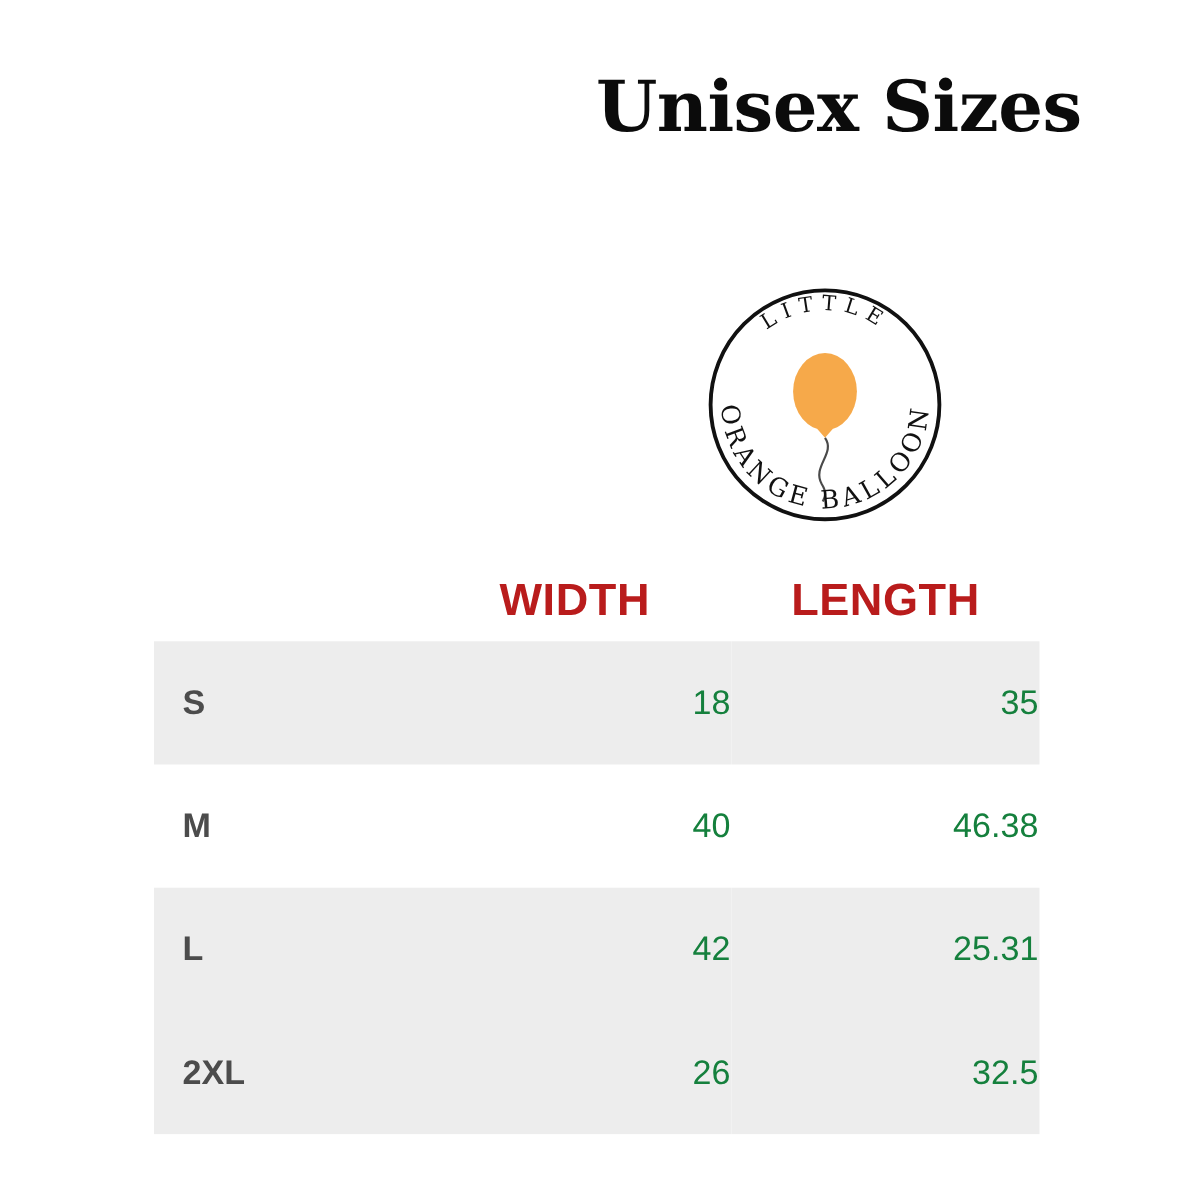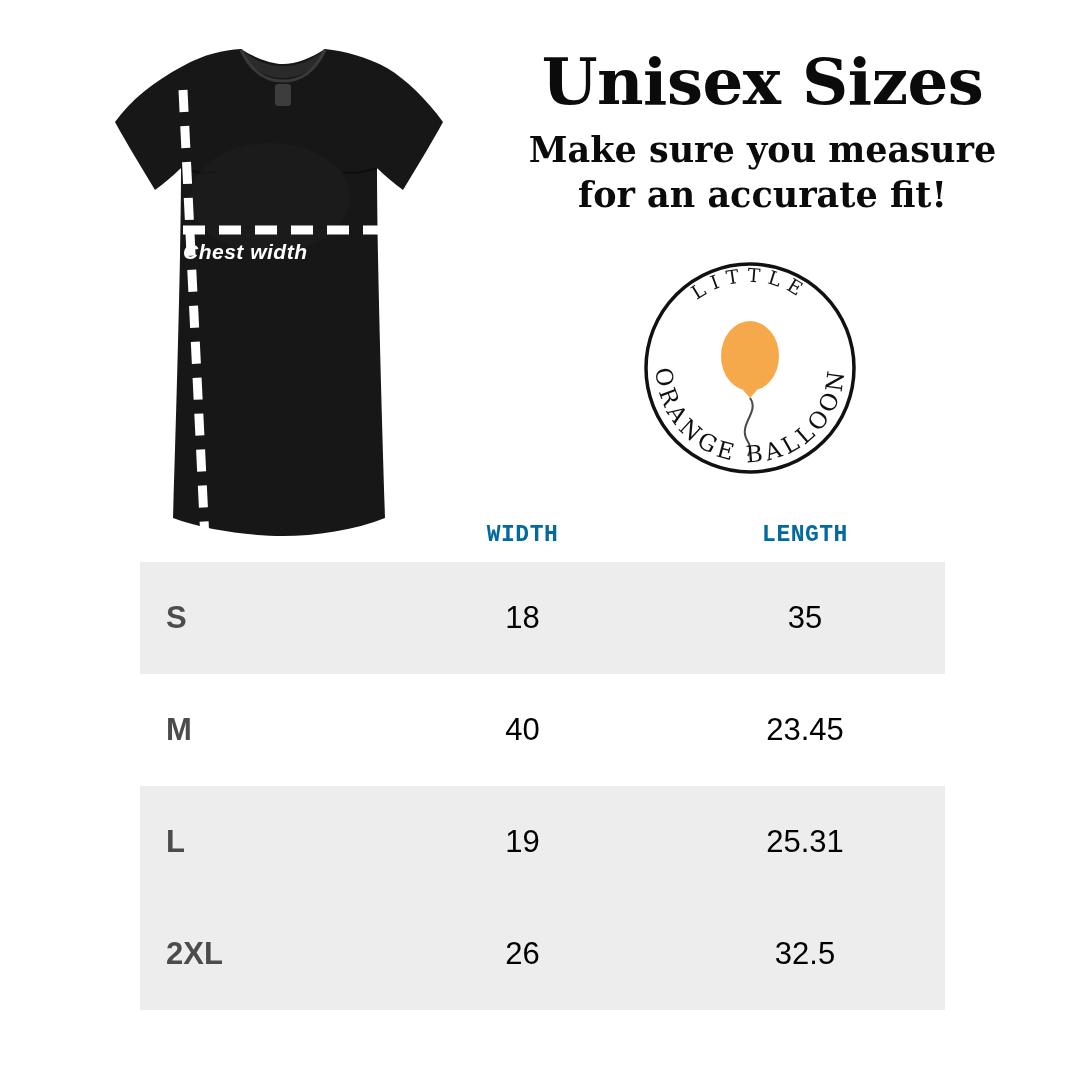--- a/index.html
+++ b/index.html
@@ -63,21 +63,21 @@
     width: 585px;
     text-align: center;
   }
   #main-title {
     font-family: "DejaVu Serif", serif;
     font-weight: bold;
     font-size: 64px;
     line-height: 1.0;
     color: #0b0b0b;
     letter-spacing: -0.5px;
-    margin: 0;
+    margin: 16px;
   }
   #subtitle {
     font-family: "DejaVu Serif", serif;
     font-weight: bold;
     font-size: 35px;
     line-height: 1.28;
     color: #0b0b0b;
     margin: 14px 0 0 0;
     padding: 0 28px;
   }
@@ -94,36 +94,36 @@
 
   
   #size-table {
     position: absolute;
     left: 140px;
     top: 522px;
     width: 805px;
     border-collapse: collapse;
   }
   #size-table th {
-    font-family: Liberation Mono, monospace;
-    font-weight: bold;
-    font-size: 23px;
-    color: #0369a1;
+    font-family: Liberation Sans, sans-serif;
+    font-weight: bold;
+    font-size: 41px;
+    color: #b91c1c;
     letter-spacing: 0.5px;
     padding: 0 0 14px 0;
     text-align: center;
   }
   #size-table th.col-size {
     text-align: left;
     padding-left: 26px;
   }
   #size-table td {
     font-size: 31px;
-    color: #000000;
-    text-align: center;
+    color: #15803d;
+    text-align: right;
     height: 110px;
     vertical-align: middle;
     font-family: "Liberation Sans", sans-serif;
   }
   #size-table td.size-cell {
     font-weight: bold;
     color: #4c4c4c;
     text-align: left;
     padding-left: 26px;
     font-size: 31px;
@@ -133,61 +133,23 @@
   }
   #size-table col.c1 { width: 240px; }
   #size-table col.c2 { width: 285px; }
   #size-table col.c3 { width: 280px; }
 </style>
 </head>
 <body>
 
 <div id="top-section">
 
-  <div id="shirt-illustration">
-    <svg width="400" height="505" viewBox="0 0 400 505" xmlns="http://www.w3.org/2000/svg">
-
-      <path d="M128 18
-               C150 6, 168 2, 186 1
-               C200 10, 216 16, 228 16
-               C241 16, 256 10, 270 1
-               C290 3, 312 9, 332 20
-               C352 32, 372 52, 388 74
-               C376 96, 360 122, 348 142
-               C340 136, 330 128, 322 120
-               C322 200, 326 340, 330 470
-               C300 482, 260 488, 228 488
-               C196 488, 150 482, 118 470
-               C122 340, 126 200, 126 120
-               C118 128, 108 136, 100 142
-               C88 122, 72 96, 60 74
-               C76 52, 98 34, 128 18 Z" fill="#171717"></path>
-
-      <path d="M186 1 C196 22, 210 30, 228 30 C246 30, 260 22, 270 1
-               C258 12, 244 18, 228 18 C212 18, 198 12, 186 1 Z" fill="#2a2a2a"></path>
-      <path d="M186 2 C197 25, 211 33, 228 33 C245 33, 259 25, 270 2" fill="none" stroke="#3a3a3a" stroke-width="3"></path>
-
-      <path d="M126 120 C138 124, 150 126, 160 124" fill="none" stroke="#0d0d0d" stroke-width="2"></path>
-      <path d="M322 120 C310 124, 298 126, 288 124" fill="none" stroke="#0d0d0d" stroke-width="2"></path>
-
-      <ellipse cx="215" cy="150" rx="80" ry="55" fill="#1f1f1f" opacity="0.55"></ellipse>
-
-      <rect x="220" y="36" width="16" height="22" rx="3" fill="#3d3d3d"></rect>
-
-      <line x1="92" y1="182" x2="368" y2="182" stroke="#ffffff" stroke-width="9" stroke-dasharray="22 14" stroke-linecap="butt"></line>
-
-      <line x1="128" y1="42" x2="150" y2="492" stroke="#ffffff" stroke-width="9" stroke-dasharray="22 14" stroke-linecap="butt"></line>
-    </svg>
-    <div id="chest-width-label" class="shirt-label">Chest width</div>
-    <div id="length-label" class="shirt-label">Length</div>
-  </div>
 
   <div id="heading-block">
     <h1 id="main-title">Unisex Sizes</h1>
-    <p id="subtitle">Make sure you measure for an accurate fit!</p>
   </div>
 
   <div id="logo-block">
     <svg width="240" height="240" viewBox="0 0 240 240" xmlns="http://www.w3.org/2000/svg">
       <defs>
         <path id="arcTop" d="M 34 120 A 86 86 0 0 1 206 120"></path>
         <path id="arcBottom" d="M 26 120 A 94 94 0 0 0 214 120"></path>
       </defs>
       <circle cx="120" cy="120" r="104" fill="none" stroke="#111111" stroke-width="3.5"></circle>
 
@@ -219,25 +181,25 @@
   </thead>
   <tbody>
     <tr class="shaded">
       <td class="size-cell">S</td>
       <td>18</td>
       <td>35</td>
     </tr>
     <tr>
       <td class="size-cell">M</td>
       <td>40</td>
-      <td>23.45</td>
+      <td>46.38</td>
     </tr>
     <tr class="shaded">
       <td class="size-cell">L</td>
-      <td>19</td>
+      <td>42</td>
       <td>25.31</td>
     </tr>
     <tr class="shaded">
       <td class="size-cell">2XL</td>
       <td>26</td>
       <td>32.5</td>
     </tr>
   </tbody>
 </table>
 

